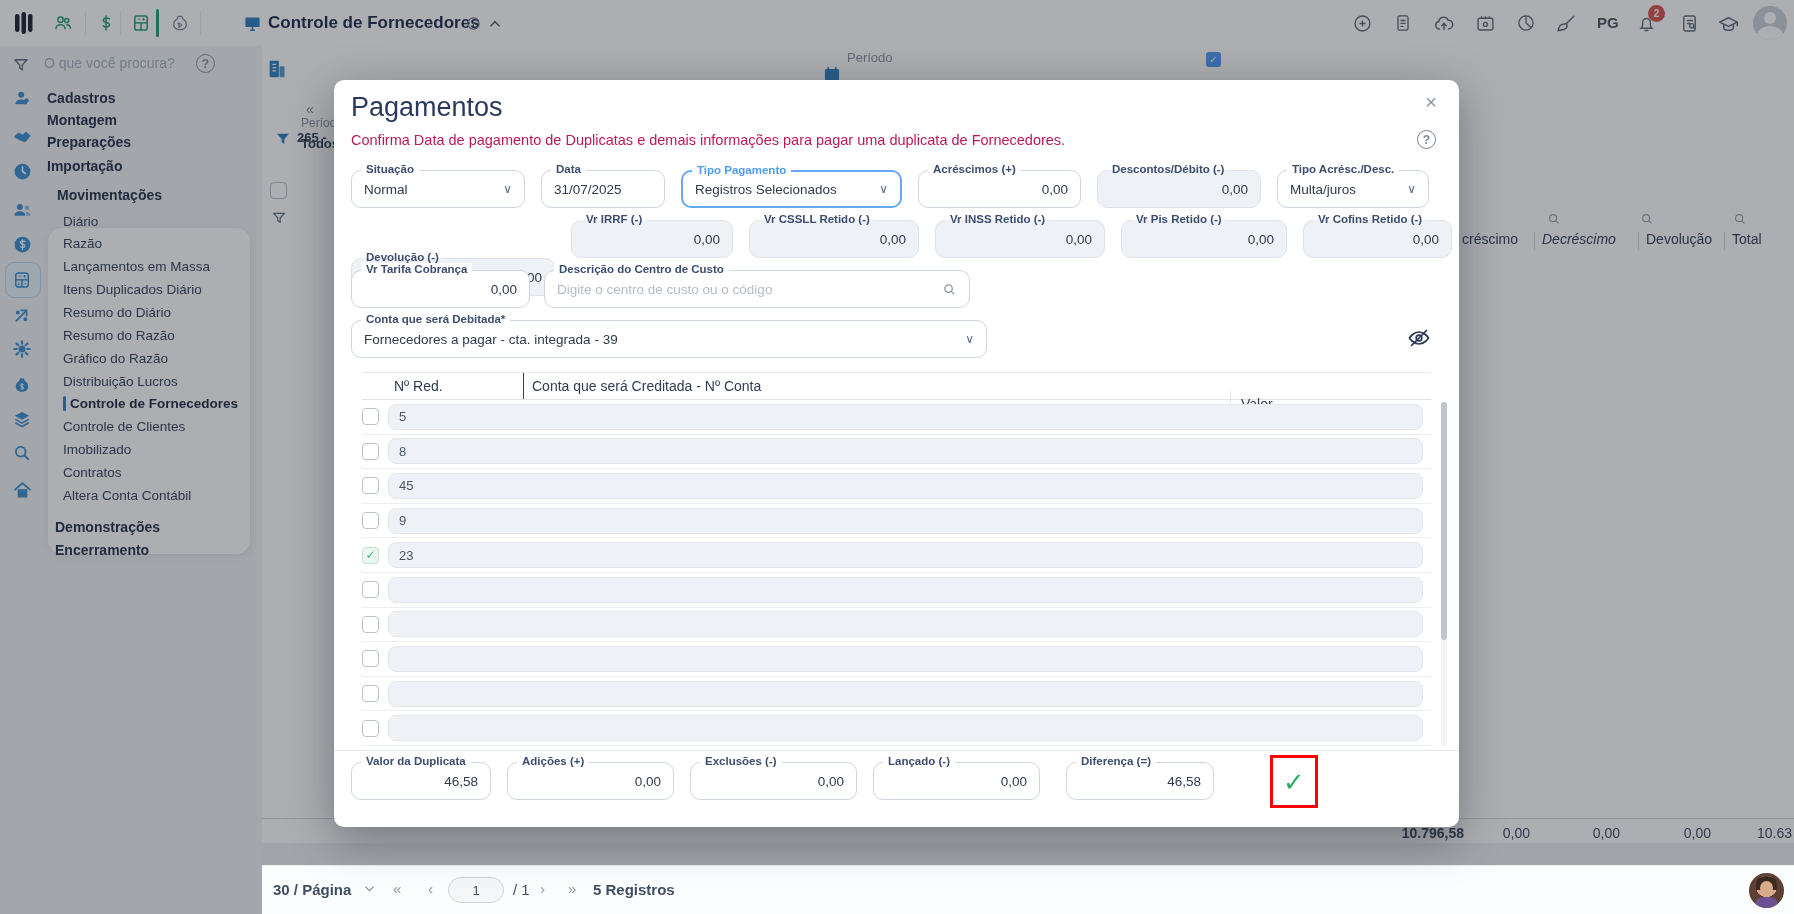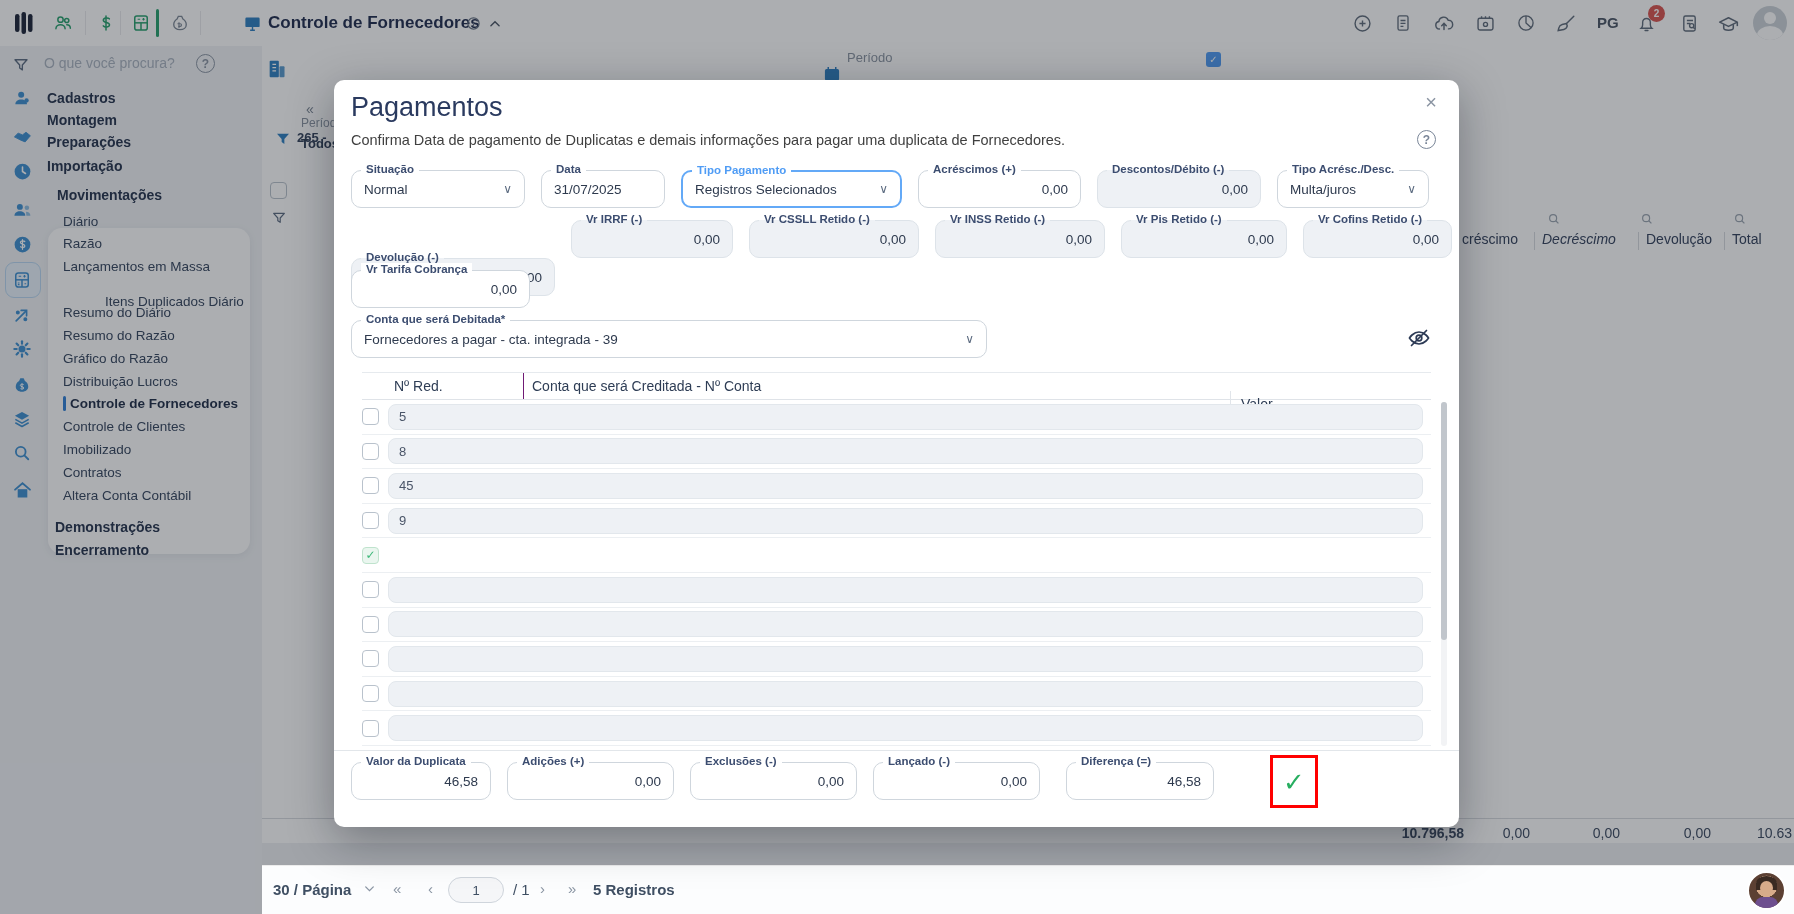--- a/index.html
+++ b/index.html
@@ -71,21 +71,21 @@
   .pg-ctl{position:absolute;top:14px;font-size:15px;color:#8a95a3;}
   .pg-input{position:absolute;top:11px;width:56px;height:26px;border:1px solid #cfd5dc;border-radius:13px;
             background:#f5f6f8;text-align:center;font-size:13px;color:#3f4f63;outline:none;font-family:inherit;}
   .avatar-bottom{position:absolute;right:8px;top:5px;width:39px;height:39px;border-radius:50%;overflow:hidden;
                  background:radial-gradient(circle at 50% 38%, #d8ab8a 0 38%, #5c4033 39% 100%);border:2px solid #fff;}
 
   
   .modal{position:absolute;left:334px;top:80px;width:1125px;height:747px;background:#fff;border-radius:10px;z-index:10;
          box-shadow:0 12px 45px rgba(10,15,25,.35);}
   .m-title{position:absolute;left:17px;top:12px;font-size:27px;color:#2a3a5f;}
-  .m-sub{position:absolute;left:17px;top:52px;font-size:14.5px;color:#404040;}
+  .m-sub{position:absolute;left:17px;top:52px;font-size:14.5px;color:#be185d;}
   .m-close{position:absolute;right:22px;top:12px;font-size:20px;color:#8a94a2;line-height:1;}
   .m-help{position:absolute;right:23px;top:50px;width:19px;height:19px;border:1.5px solid #7a8698;border-radius:50%;
           color:#7a8698;font-size:12px;font-weight:bold;display:flex;align-items:center;justify-content:center;}
   .frow{position:absolute;left:17px;display:flex;gap:16px;}
   .fld{position:relative;height:38px;border:1px solid #cfd6dd;border-radius:10px;background:#fff;
        display:flex;align-items:center;padding:0 12px;flex:0 0 auto;}
   .fld .lbl{position:absolute;top:-8px;left:9px;background:#fff;padding:0 5px;font-size:11.5px;font-weight:bold;
             color:#3c4d70;white-space:nowrap;}
   .fld .val{font-size:13.5px;color:#2e3a4e;white-space:nowrap;overflow:hidden;}
   .fld.num{justify-content:flex-end;}
@@ -356,21 +356,21 @@
     <div class="sb-item" style="top:66px;">Montagem</div>
     <div class="sb-item" style="top:88px;">Preparações</div>
     <div class="sb-item" style="top:112px;">Importação</div>
 
     <div class="sb-panel"></div>
     <div class="sb-section" style="top:141px;">Movimentações</div>
 
     <div class="sb-sub" style="top:168px;">Diário</div>
     <div class="sb-sub" style="top:190px;">Razão</div>
     <div class="sb-sub" style="top:213px;">Lançamentos em Massa</div>
-    <div class="sb-sub" style="top:248px;margin-left:42px;">Itens Duplicados Diário</div>
+    <div class="sb-sub" style="top:236px;">Itens Duplicados Diário</div>
     <div class="sb-sub" style="top:259px;">Resumo do Diário</div>
     <div class="sb-sub" style="top:282px;">Resumo do Razão</div>
     <div class="sb-sub" style="top:305px;">Gráfico do Razão</div>
     <div class="sb-sub" style="top:328px;">Distribuição Lucros</div>
     <div class="sb-active-bar" style="top:350px;"></div>
     <div class="sb-sub active" style="top:350px;">Controle de Fornecedores</div>
     <div class="sb-sub" style="top:373px;">Controle de Clientes</div>
     <div class="sb-sub" style="top:396px;">Imobilizado</div>
     <div class="sb-sub" style="top:419px;">Contratos</div>
     <div class="sb-sub" style="top:442px;">Altera Conta Contábil</div>
@@ -607,20 +607,30 @@
         <span class="lbl">Vr Cofins Retido (-)</span>
         <span class="val">0,00</span>
       </div>
     </div>
 
     <div class="frow" style="top:190px;gap:14px;">
       <div class="fld num" style="width:179px;">
         <span class="lbl">Vr Tarifa Cobrança</span>
         <span class="val">0,00</span>
       </div>
+      <div class="fld" style="width:426px;">
+        <span class="lbl">Descrição do Centro de Custo</span>
+        <span class="ph">Digite o centro de custo ou o código</span>
+        <span class="ficon">
+          <svg width="15" height="15" viewBox="0 0 24 24" fill="none" stroke="currentColor" stroke-width="2">
+              <circle cx="10.5" cy="10.5" r="6"></circle>
+              <path d="M15 15l4.5 4.5"></path>
+            </svg>
+        </span>
+      </div>
     </div>
 
     <div class="frow" style="top:240px;">
       <div class="fld" style="width:636px;">
         <span class="lbl">Conta que será Debitada*</span>
         <span class="val">Fornecedores a pagar - cta. integrada - 39</span>
         <span class="chev">∨</span>
       </div>
     </div>
     <div class="eye-off">
@@ -655,20 +665,21 @@
           <input class="inp gray mt-c1" value="45" style="">
 
         </div>
         <div class="mt-row">
           <span class="cbx mt-c0"></span>
           <input class="inp gray mt-c1" value="9" style="">
 
         </div>
         <div class="mt-row">
           <span class="cbx checked mt-c0">✓</span>
+          <input class="inp gray mt-c1" value="23" style="">
 
         </div>
 
         <div class="mt-row">
           <span class="cbx mt-c0"></span>
           <input class="inp gray mt-c1" style="">
 
         </div>
         <div class="mt-row">
           <span class="cbx mt-c0"></span>

